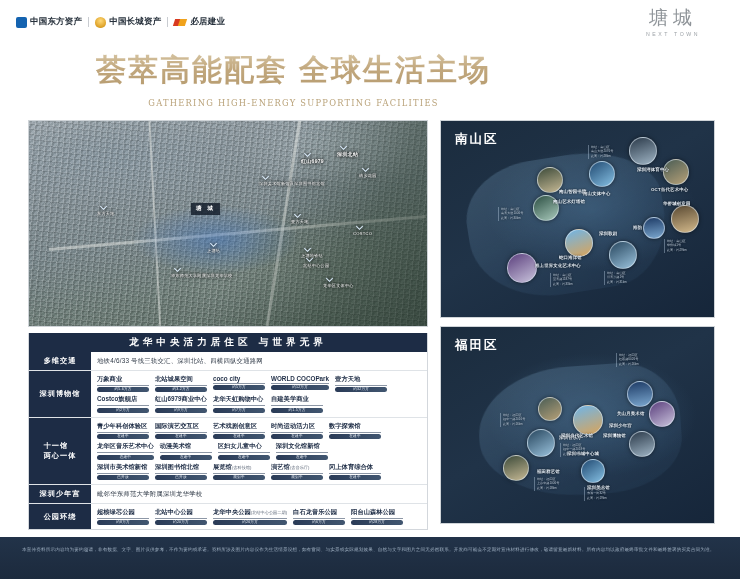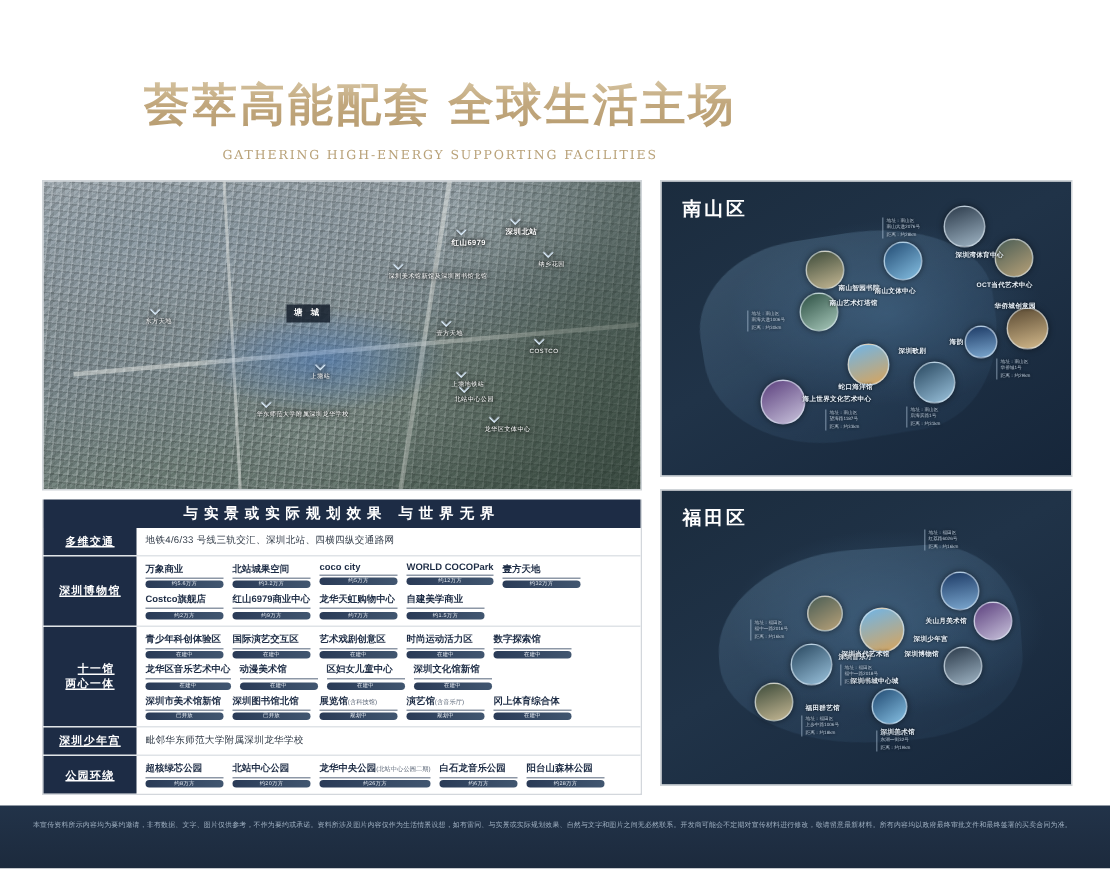--- a/index.html
+++ b/index.html
@@ -160,24 +160,23 @@
     display: flex; align-items: center; justify-content: center;
   }
   .tbl-head-txt {
     color: #ffffff; font-size: 9.6px; font-weight: bold; letter-spacing: 4px;
     font-family: "DejaVu Serif", "Liberation Serif", serif;
   }
   .trow { display: flex; border-top: 1px solid #dfe3e7; background: #fff; }
   .trow:first-of-type { border-top: none; }
   .tlabel {
     flex: 0 0 62px; background: #1d2c45; color: #fff;
-    display: flex; align-items: center; justify-content: center; text-align: right;
+    display: flex; align-items: center; justify-content: center; text-align: left;
     font-size: 7.2px; font-weight: bold; letter-spacing: 1px; line-height: 1.35;
     padding: 4px 2px;
-    text-decoration: underline;
   }
   .tbody { flex: 1 1 auto; padding: 4px 6px; display: flex; flex-direction: column; gap: 3px; }
   .tline { font-size: 6.4px; color: #303a47; letter-spacing: .2px; line-height: 1.5; }
   .chips { display: flex; gap: 6px; flex-wrap: nowrap; }
   .chip { flex: 0 0 auto; min-width: 52px; }
   .chip-name {
     font-size: 6.3px; color: #1d2c45; font-weight: bold;
     border-bottom: .8px solid #8d97a6; padding-bottom: 1px; white-space: nowrap;
   }
   .chip-name .note { font-size: 4.2px; font-weight: normal; color: #5a6576; }
@@ -259,20 +258,46 @@
   .footer p {
     color: #9fb0c2; font-size: 4.6px; line-height: 1.85;
     letter-spacing: .15px; text-align: justify;
   }
 </style>
 </head>
 <body>
 
 <div id="page">
 
+  <div class="logobar">
+    <div class="logos">
+
+      <div class="logo-unit">
+        <span class="logo-mark lm-blue"></span>
+        <span class="logo-text">中国东方资产</span>
+      </div>
+      <span class="logo-div"></span>
+
+      <div class="logo-unit">
+        <span class="logo-mark lm-gold"></span>
+        <span class="logo-text">中国长城资产</span>
+      </div>
+      <span class="logo-div"></span>
+
+      <div class="logo-unit">
+        <span class="logo-mark lm-red"></span>
+        <span class="logo-text">必居建业</span>
+      </div>
+    </div>
+
+    <div class="brand">
+      <div class="brand-cn">塘城</div>
+      <div class="brand-en">NEXT TOWN</div>
+    </div>
+  </div>
 
   <div class="headline-wrap">
     <div class="headline">
       <span>荟萃高能配套</span><span class="h-gap"></span><span>全球生活主场</span>
     </div>
     <div class="subhead">GATHERING HIGH-ENERGY SUPPORTING FACILITIES</div>
   </div>
 
   <div class="left-col">
 
@@ -304,21 +329,21 @@
           <span class="map-label plain" style="left: 274px; top: 142px;">北站中心公园</span>
           <span class="map-pin" style="left: 278px; top: 135px;"></span>
           <span class="map-label plain" style="left: 294px; top: 162px;">龙华区文体中心</span>
           <span class="map-pin" style="left: 298px; top: 155px;"></span>
           <div class="map-badge" style="left: 162px; top: 82px;">塘 城</div>
         </div>
     </div>
 
     <div class="tbl">
       <div class="tbl-head">
-        <span class="tbl-head-txt">与实景或实际规划效果 与世界无界</span>
+        <span class="tbl-head-txt">龙华中央活力居住区 与世界无界</span>
       </div>
       <div id="table-rows">
           <div class="trow">
             <div class="tlabel">多维交通</div>
             <div class="tbody">
               <div class="tline">地铁4/6/33 号线三轨交汇、深圳北站、四横四纵交通路网</div>
             </div>
           </div>
           <div class="trow">
             <div class="tlabel">深圳博物馆</div>

